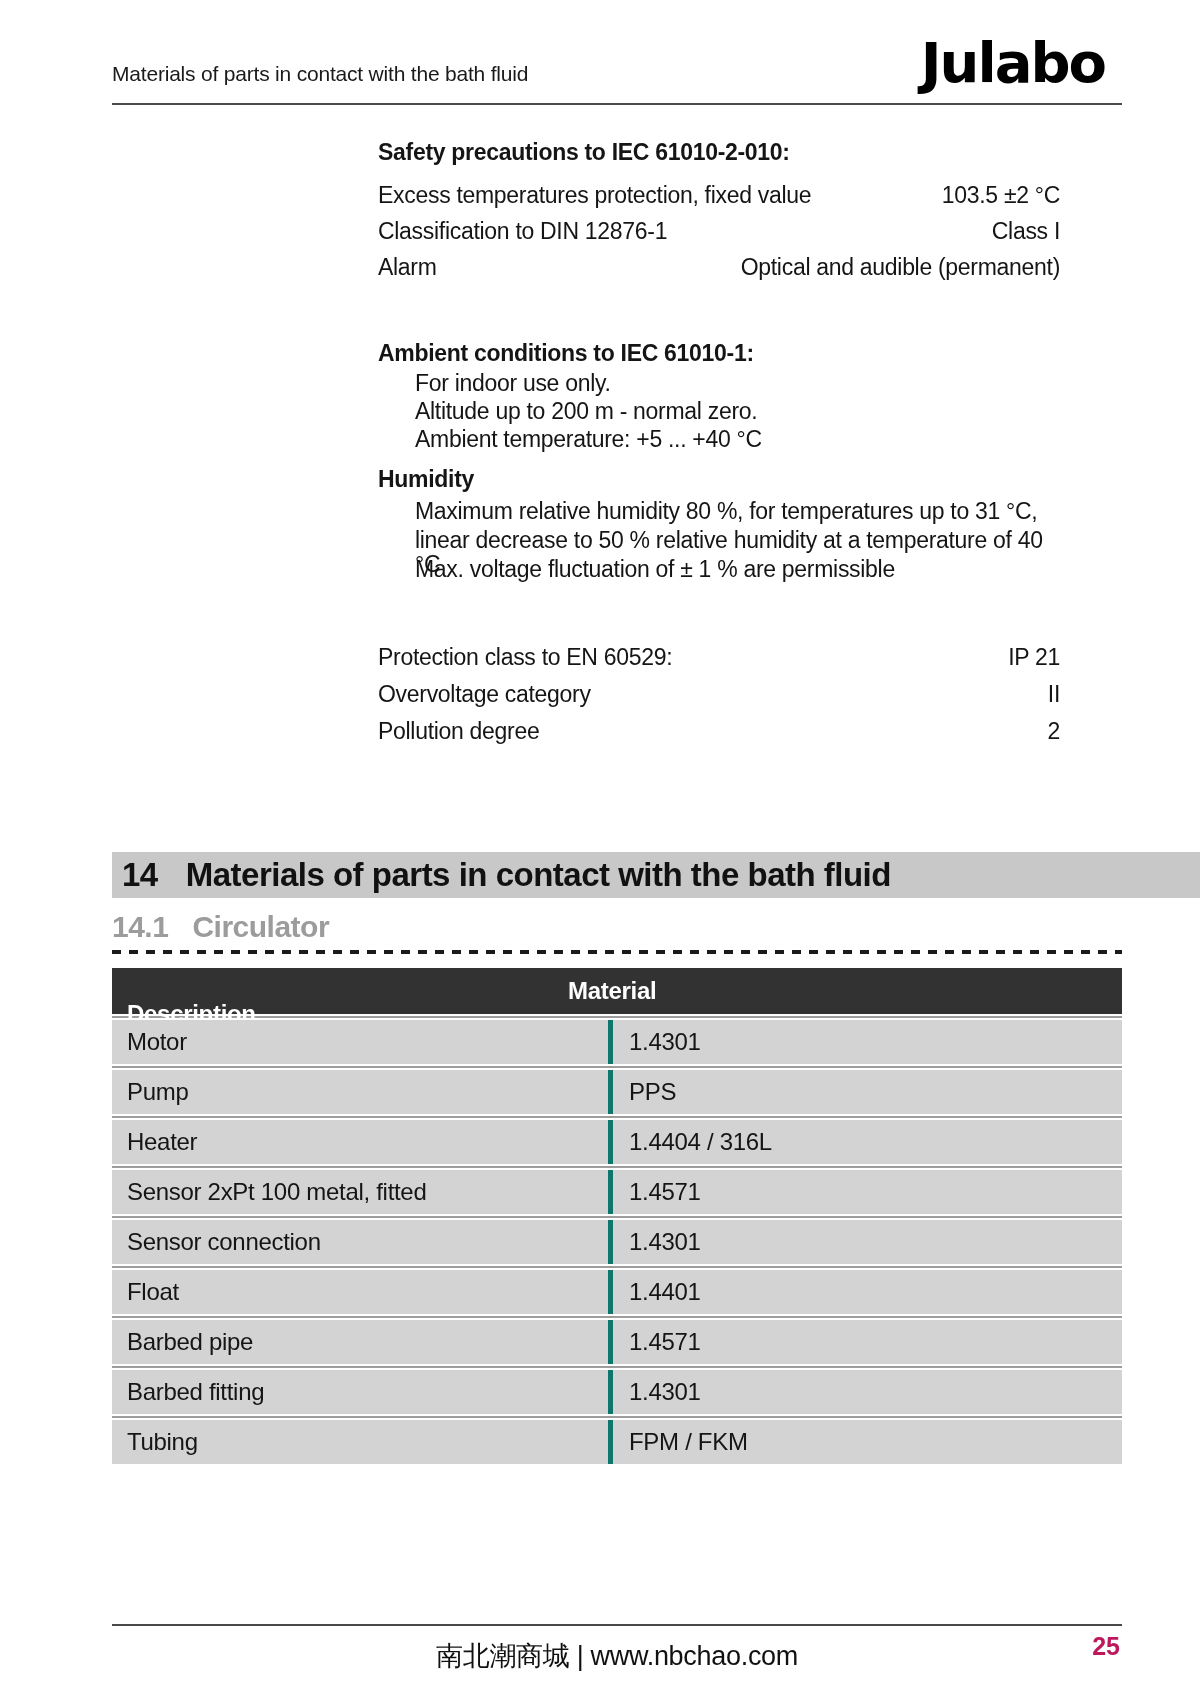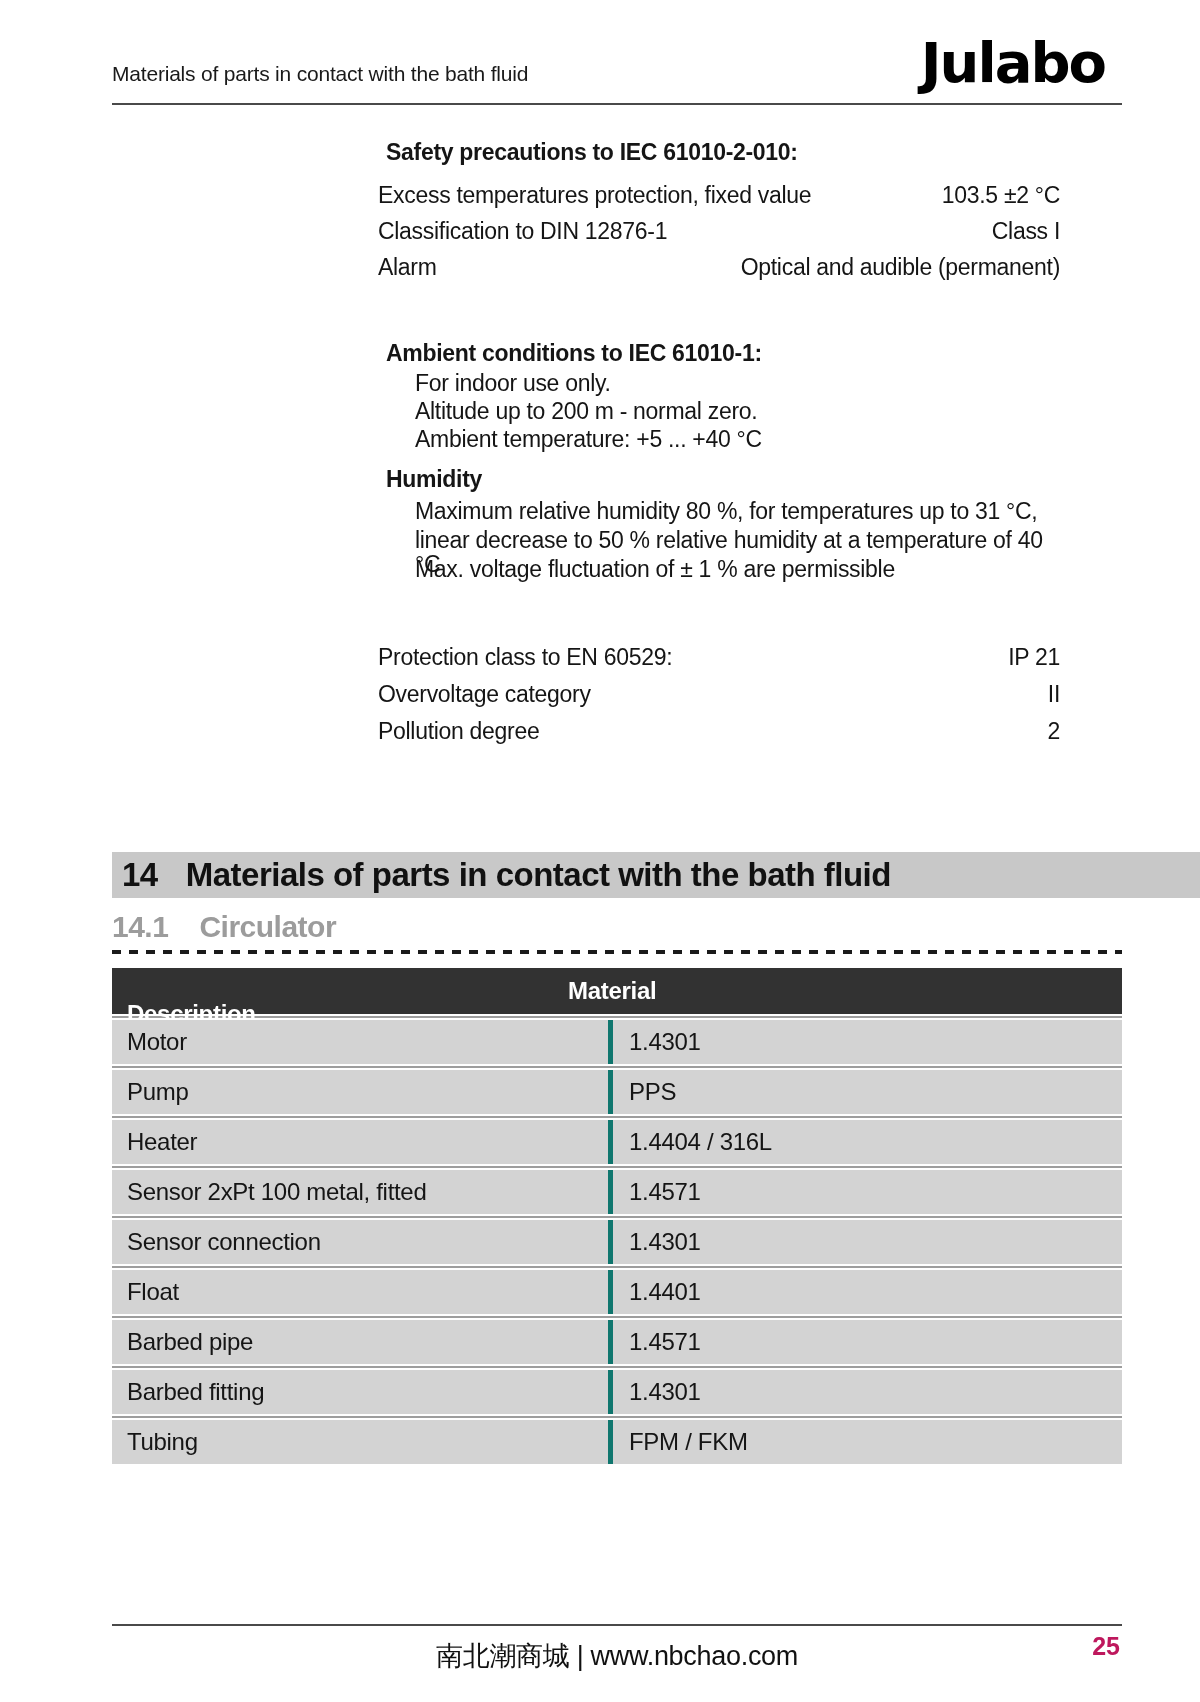--- a/index.html
+++ b/index.html
@@ -20,42 +20,42 @@
     position:absolute;right:95px;top:30px;
     font-family:"DejaVu Sans","Liberation Sans",sans-serif;
     font-size:56px;font-weight:800;letter-spacing:-2px;
     color:#000000;
   }
   .rule{position:absolute;left:112px;width:1010px;height:2px;background:#4a4a4a;}
   .rule.header-rule{top:103px;}
   .rule.footer-rule{top:1624px;}
   
   .spec{position:absolute;left:378px;top:0;width:682px;font-size:23px;letter-spacing:-0.3px;line-height:24px;}
-  .spec-abs{position:absolute;left:8px;right:0;}
+  .spec-abs{position:absolute;left:0;right:0;}
   .spec-head{font-weight:bold;}
   .kv-group{position:absolute;left:0;right:0;}
   .kv-row{display:flex;justify-content:space-between;height:23px;}
   .kv-row.safety{margin-bottom:13px;}
   .kv-row.class{margin-bottom:14px;}
   .indent{left:37px;}
   .plain-lines .line{height:23px;margin-bottom:5px;}
   .plain-lines.humid .line{margin-bottom:6px;}
   
   .section-bar{
     position:absolute;left:112px;top:852px;width:1090px;height:46px;
     background:#c8c8c8;display:flex;align-items:center;
     font-size:33px;font-weight:bold;color:#111;letter-spacing:-0.5px;
   }
   .section-bar .num{padding-left:10px;}
   .section-bar .ttl{padding-left:28px;}
   .subsection{
     position:absolute;left:112px;top:910px;
     font-size:30px;font-weight:bold;color:#9c9c9c;letter-spacing:-0.5px;
   }
-  .subsection .num{margin-right:31px;}
+  .subsection .num{margin-right:24px;}
   .dashed-rule{
     position:absolute;left:112px;top:950px;width:1010px;height:4px;
     background:repeating-linear-gradient(90deg,#1a1a1a 0 9px,transparent 9px 17px);
   }
   
   .mat-table{position:absolute;left:112px;top:968px;width:1010px;font-size:24px;letter-spacing:-0.3px;}
   .t-head{
     height:46px;background:#323232;color:#ffffff;font-weight:bold;
     display:flex;align-items:center;
   }

